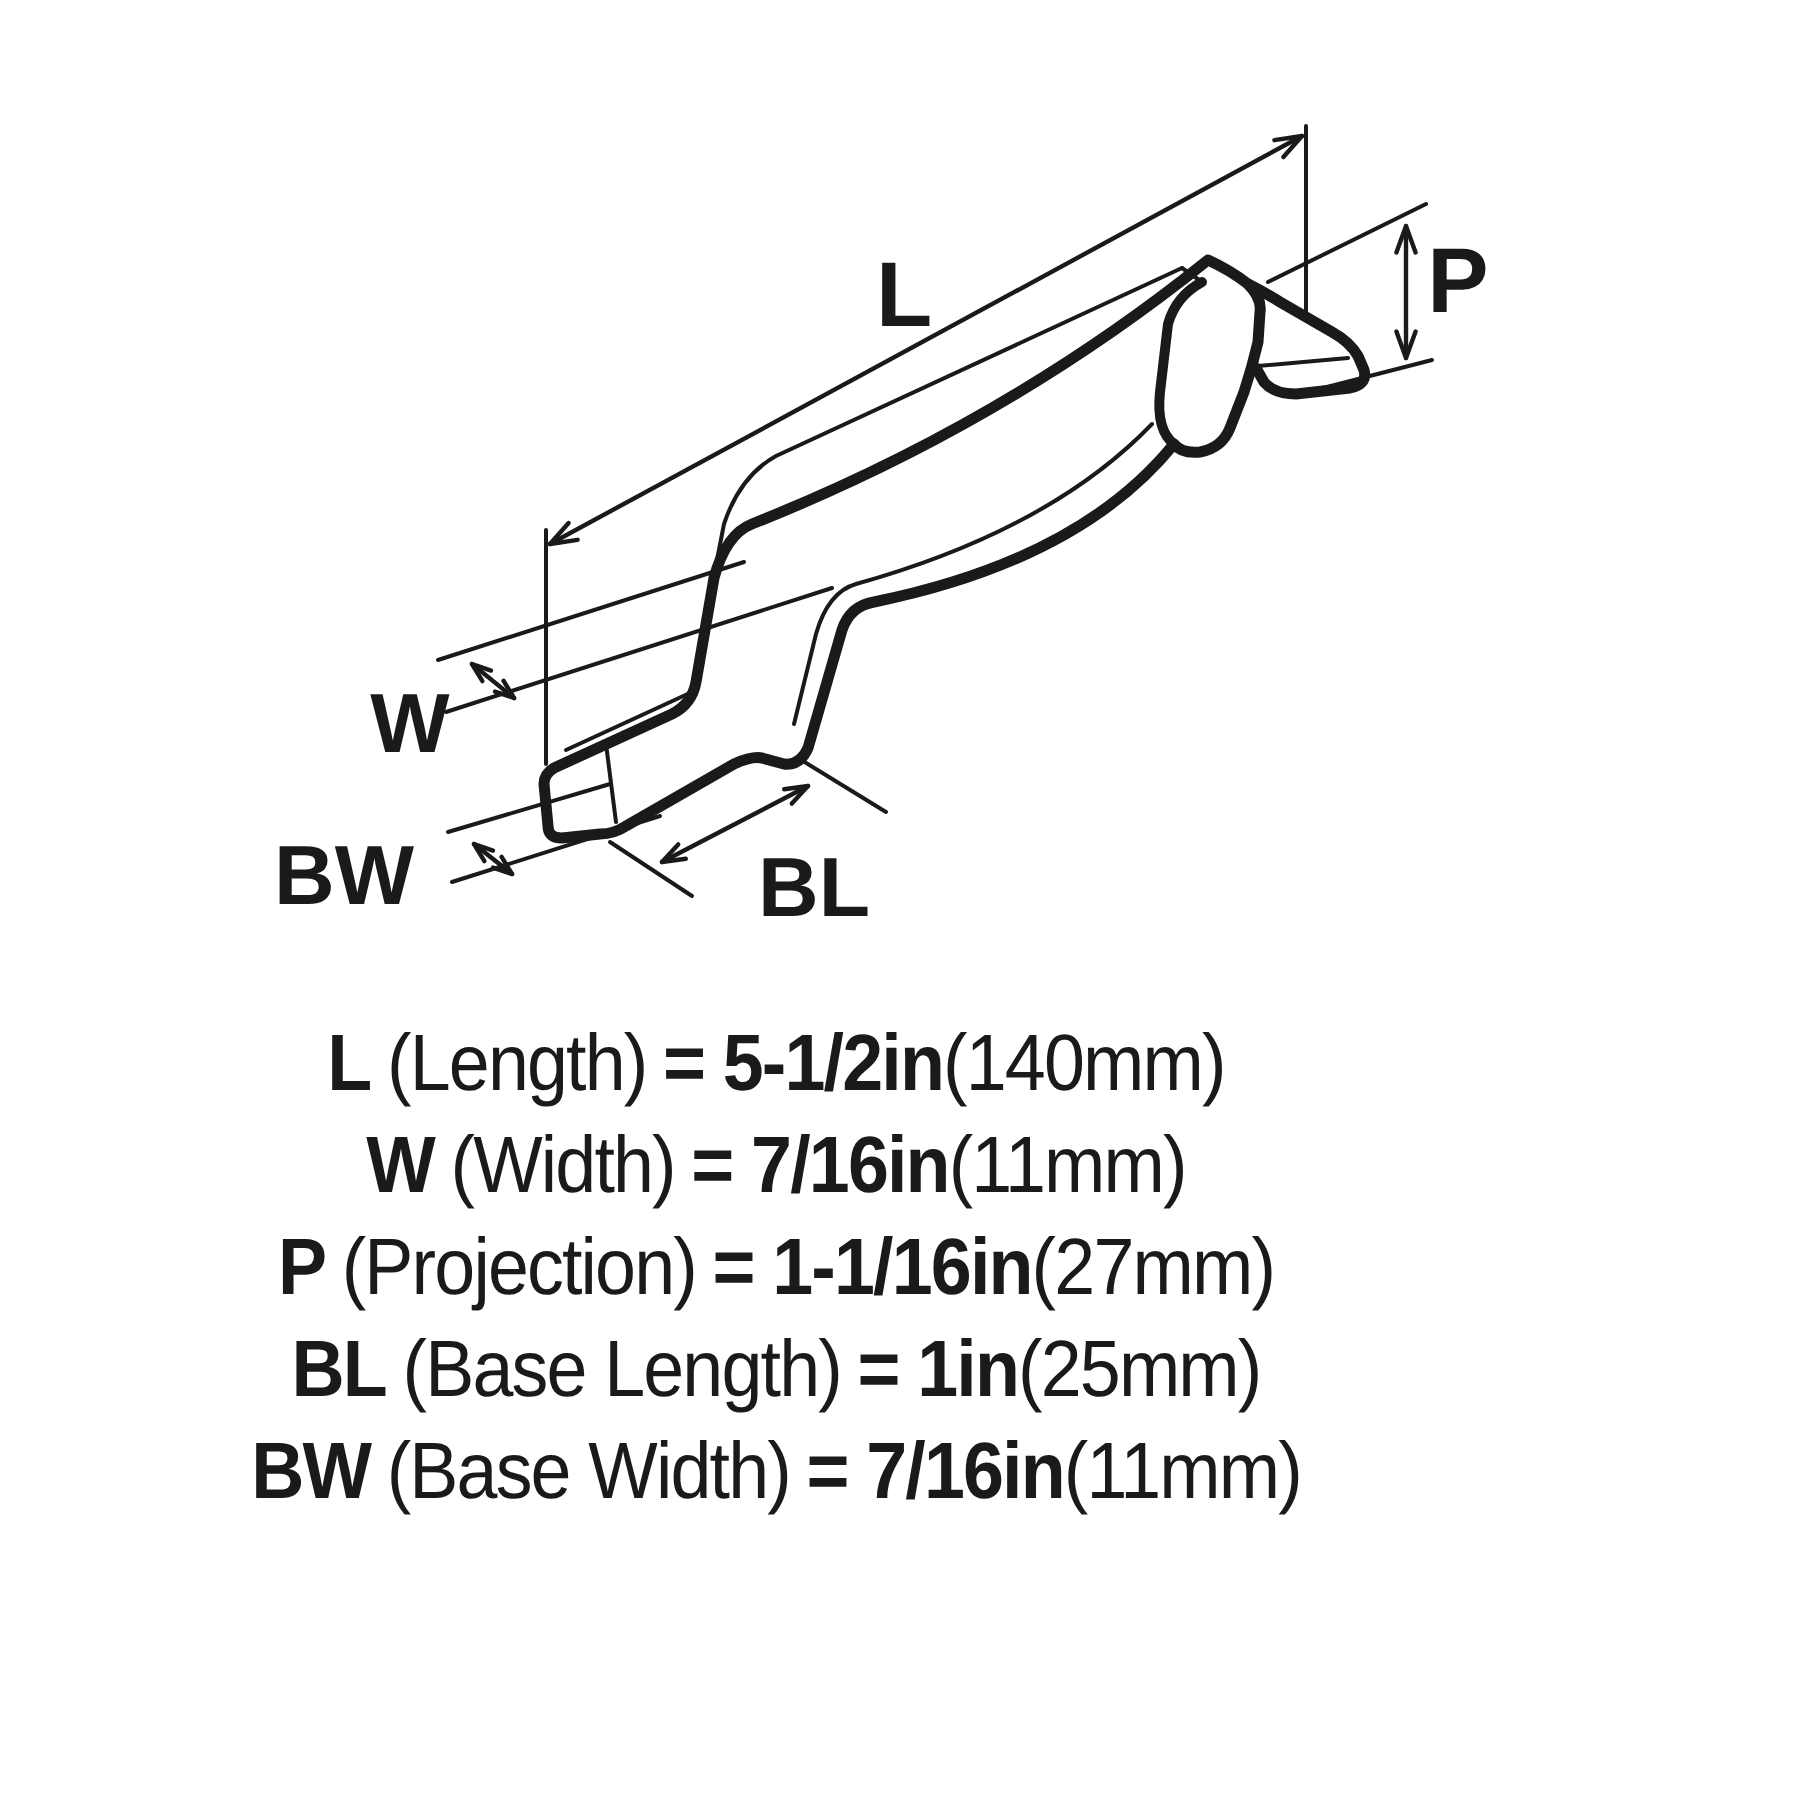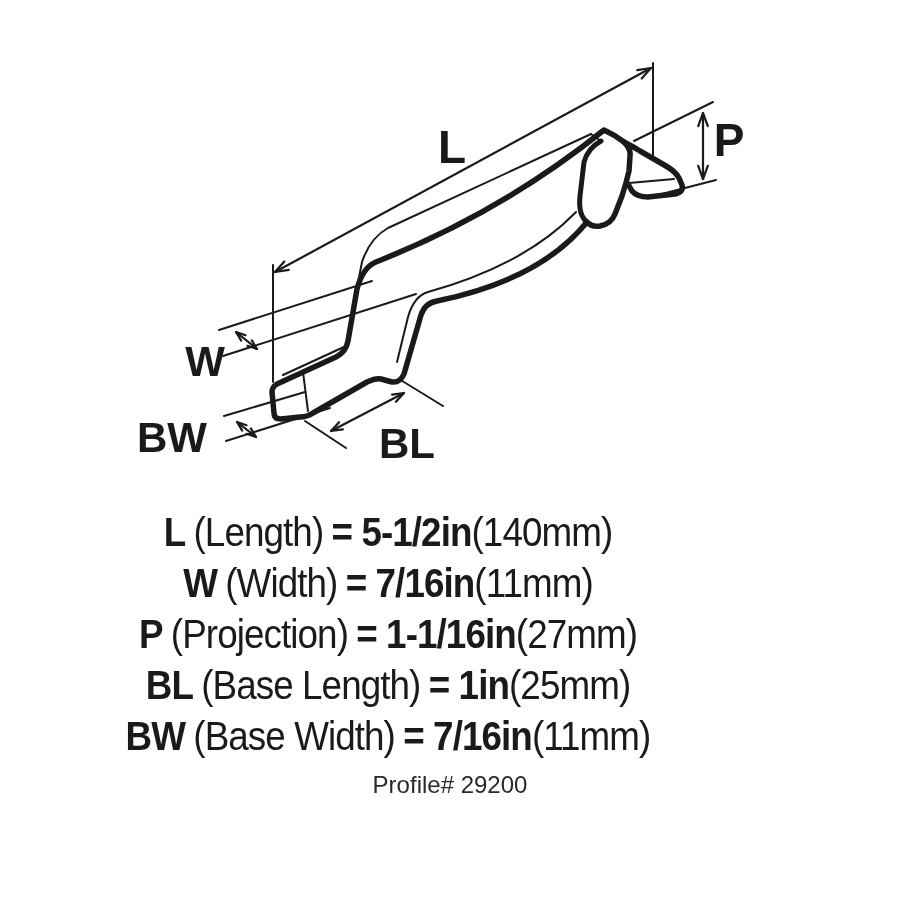--- a/index.html
+++ b/index.html
@@ -147,14 +147,13 @@
       <span class="b lbl">P</span><span class="r nm">(Projection)</span><span class="b">= 1-1/16in</span><span class="r">(27mm)</span>
     </div>
     <div class="spec-line">
       <span class="b lbl">BL</span><span class="r nm">(Base Length)</span><span class="b">= 1in</span><span class="r">(25mm)</span>
     </div>
     <div class="spec-line">
       <span class="b lbl">BW</span><span class="r nm">(Base Width)</span><span class="b">= 7/16in</span><span class="r">(11mm)</span>
     </div>
   </div>
 
-  <div class="profile">Profile# 29200</div>
 </div>
 
 </body></html>

